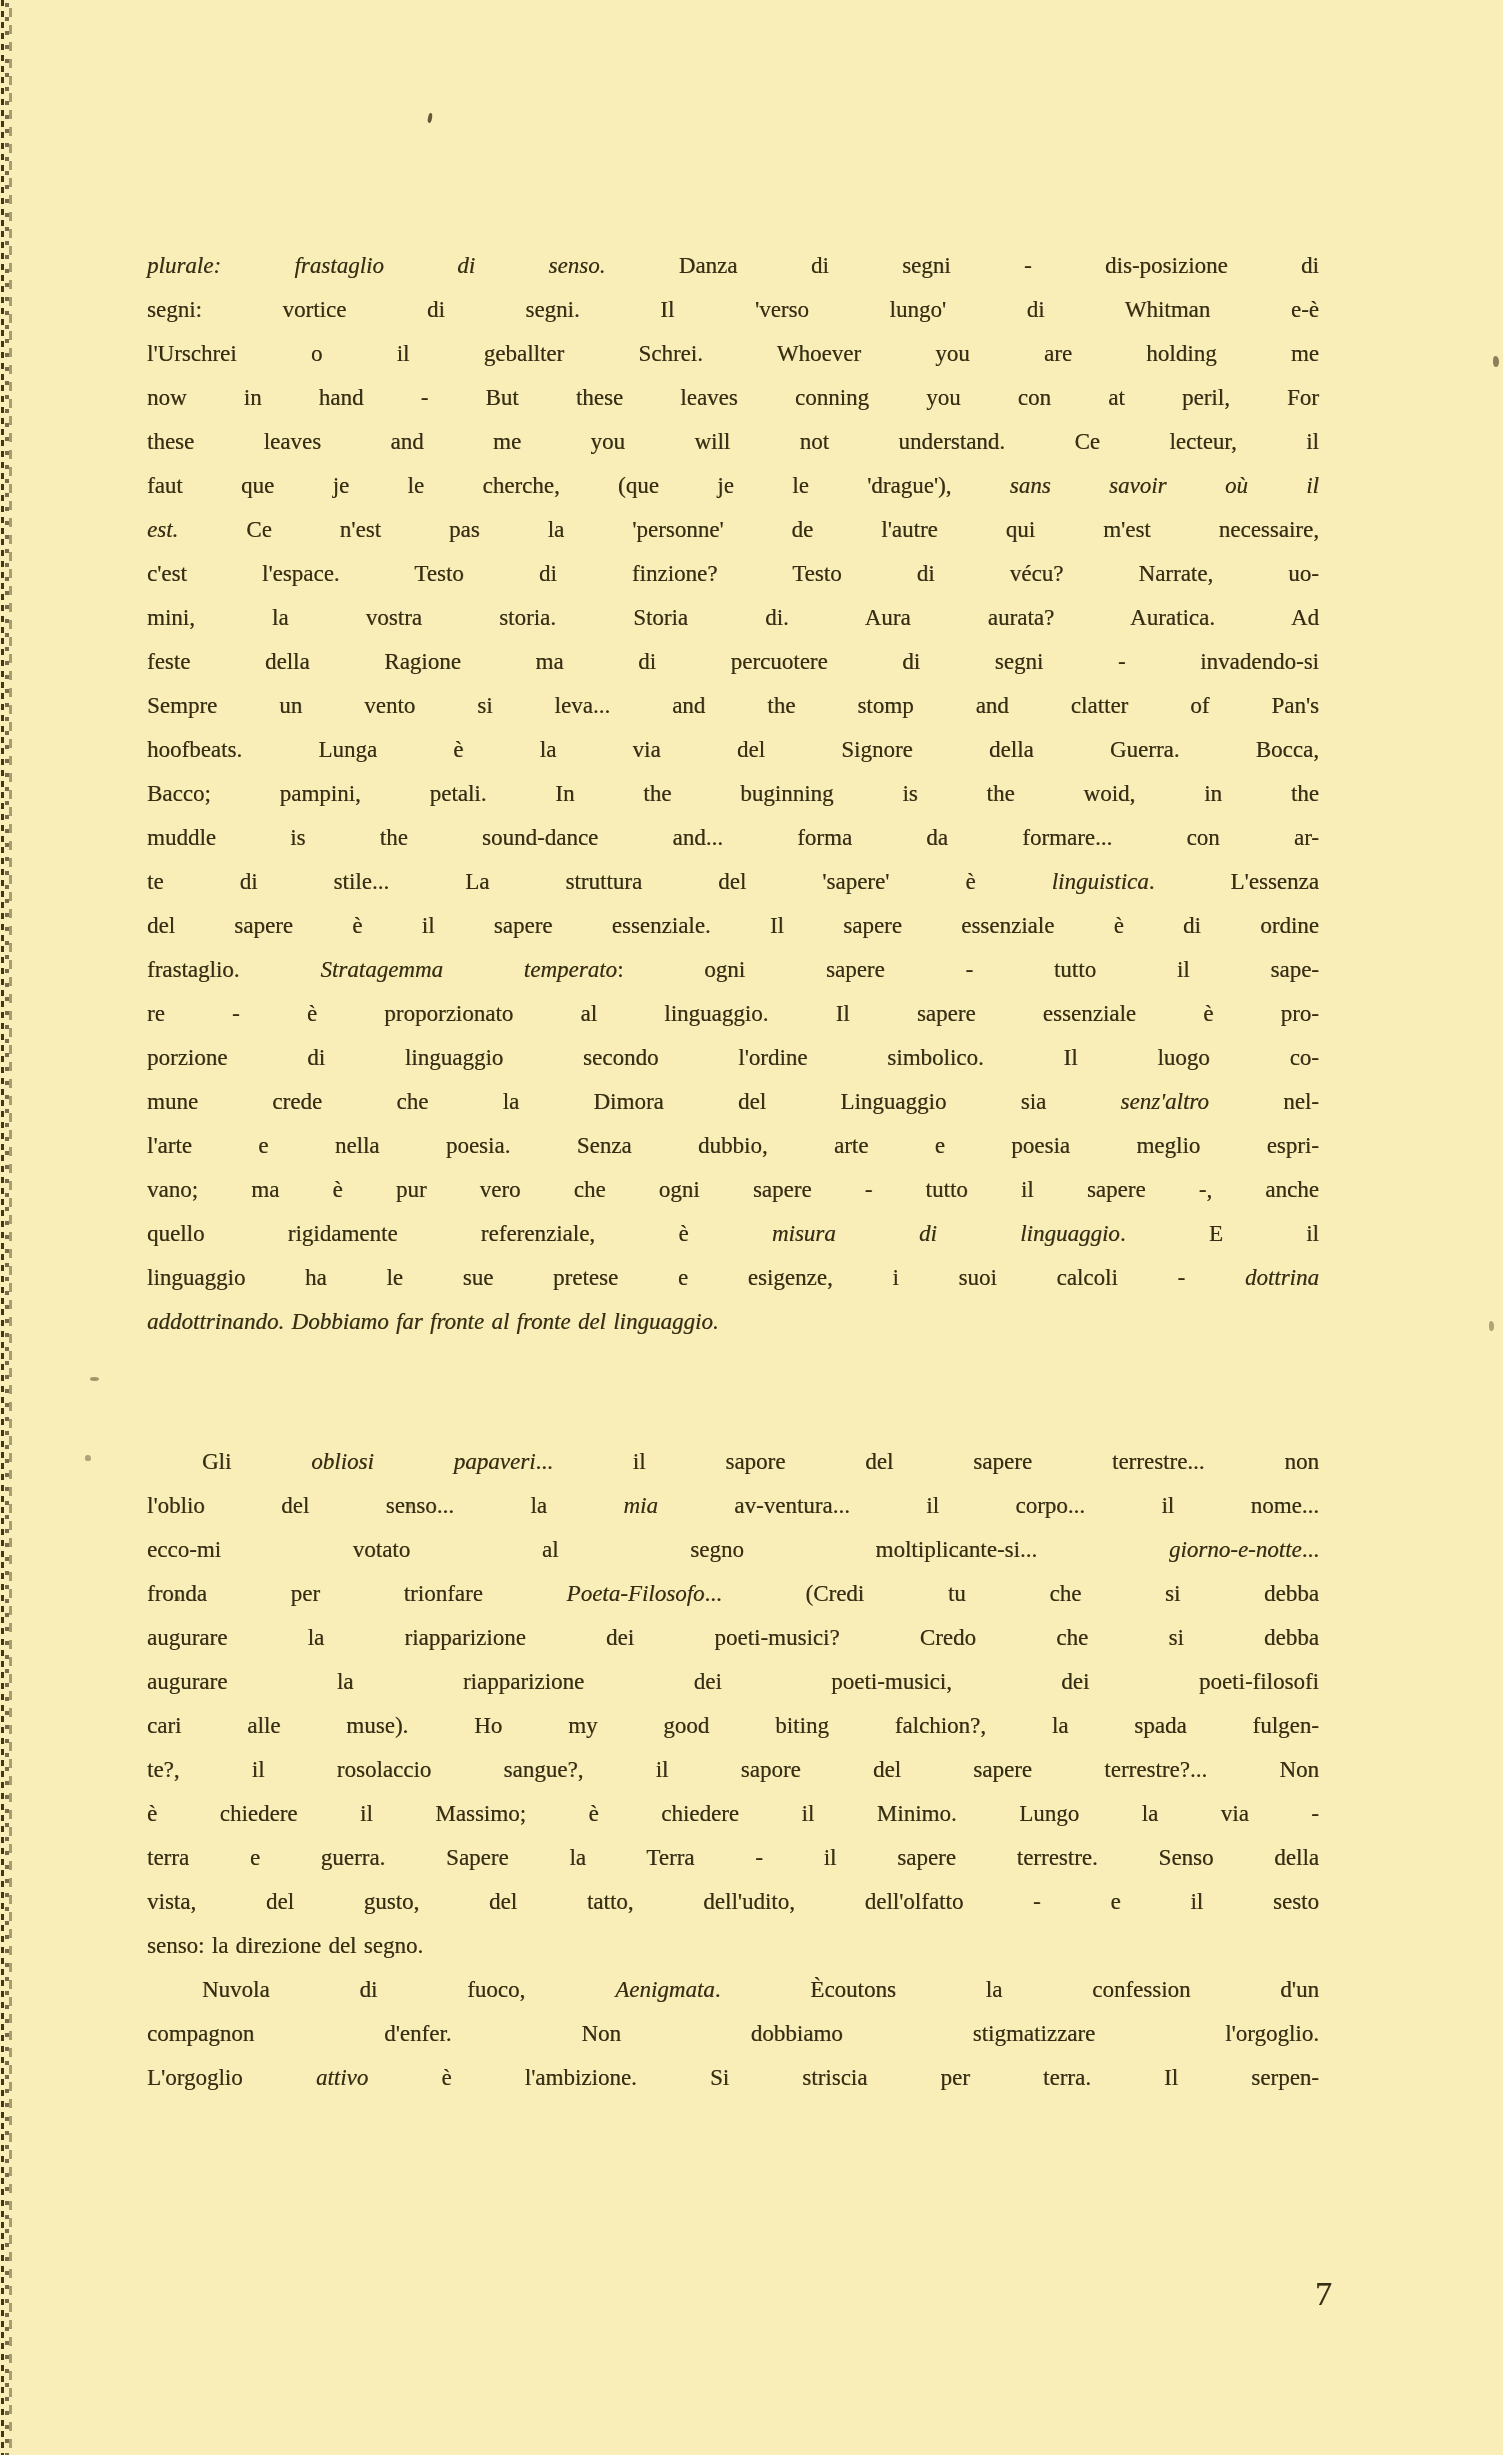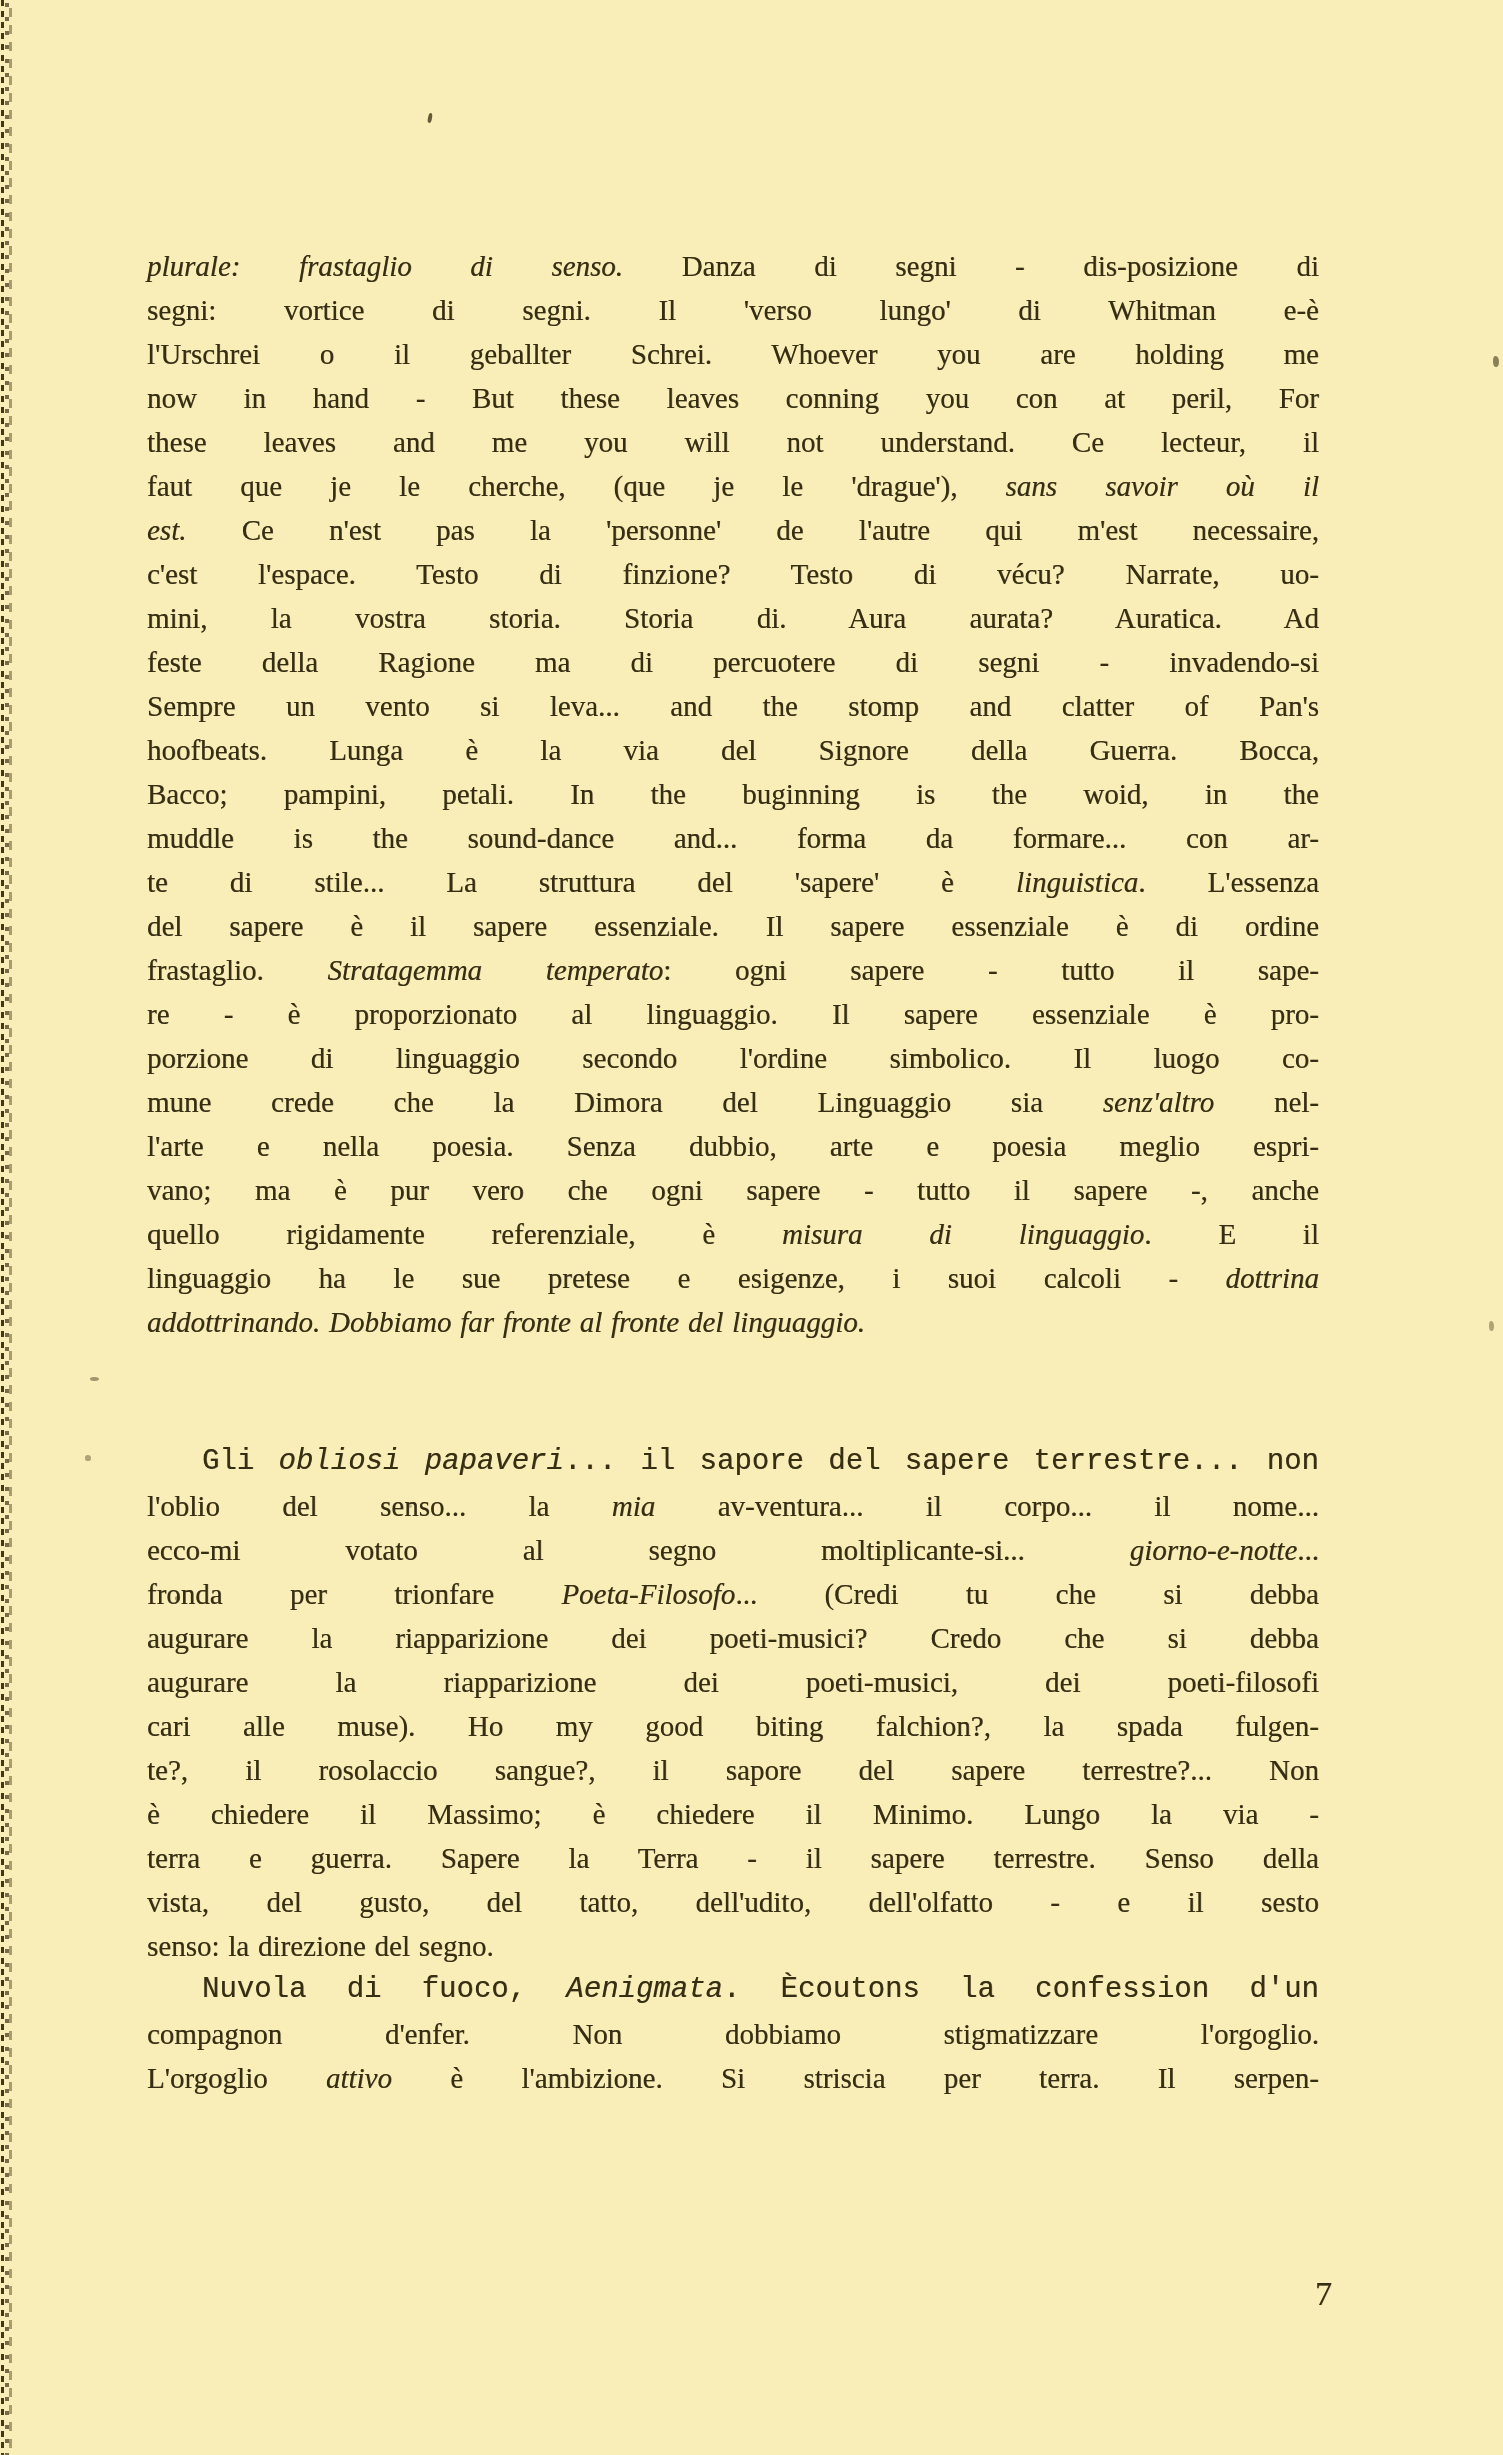--- a/index.html
+++ b/index.html
@@ -28,34 +28,34 @@
       repeating-linear-gradient(180deg, rgba(70,58,24,0.45) 0 9px, rgba(70,58,24,0) 9px 17px);
     background-size: 3px 100%, 4px 100%, 3px 100%;
     background-position: 1px 0, 5px 3px, 9px 8px;
     background-repeat: no-repeat;
   }
   .text-block {
     position: absolute;
     left: 147px;
     top: 244px;
     width: 1172px;
-    font-size: 29px;
+    font-size: 23px;
     line-height: 44px;
     text-shadow: 0.4px 0.4px 0.5px rgba(54,46,19,0.55);
     word-spacing: 1.5px;
   }
   .para { margin: 0; }
   .para.gap { margin-top: 96px; }
   .line {
     text-align: justify;
     text-align-last: justify;
     min-height: 44px;
   }
   .line.end { text-align-last: left; }
-  .line.first-indent { padding-left: 55px; font-family: Liberation Mono, monospace; }
+  .line.first-indent { padding-left: 55px; }
   .it { font-style: italic; }
   .ro { font-style: normal; }
   .folio {
     position: absolute;
     left: 1315px;
     top: 2272px;
     font-size: 34px;
     line-height: 44px;
     text-shadow: 0.4px 0.4px 0.5px rgba(54,46,19,0.55);
   }

